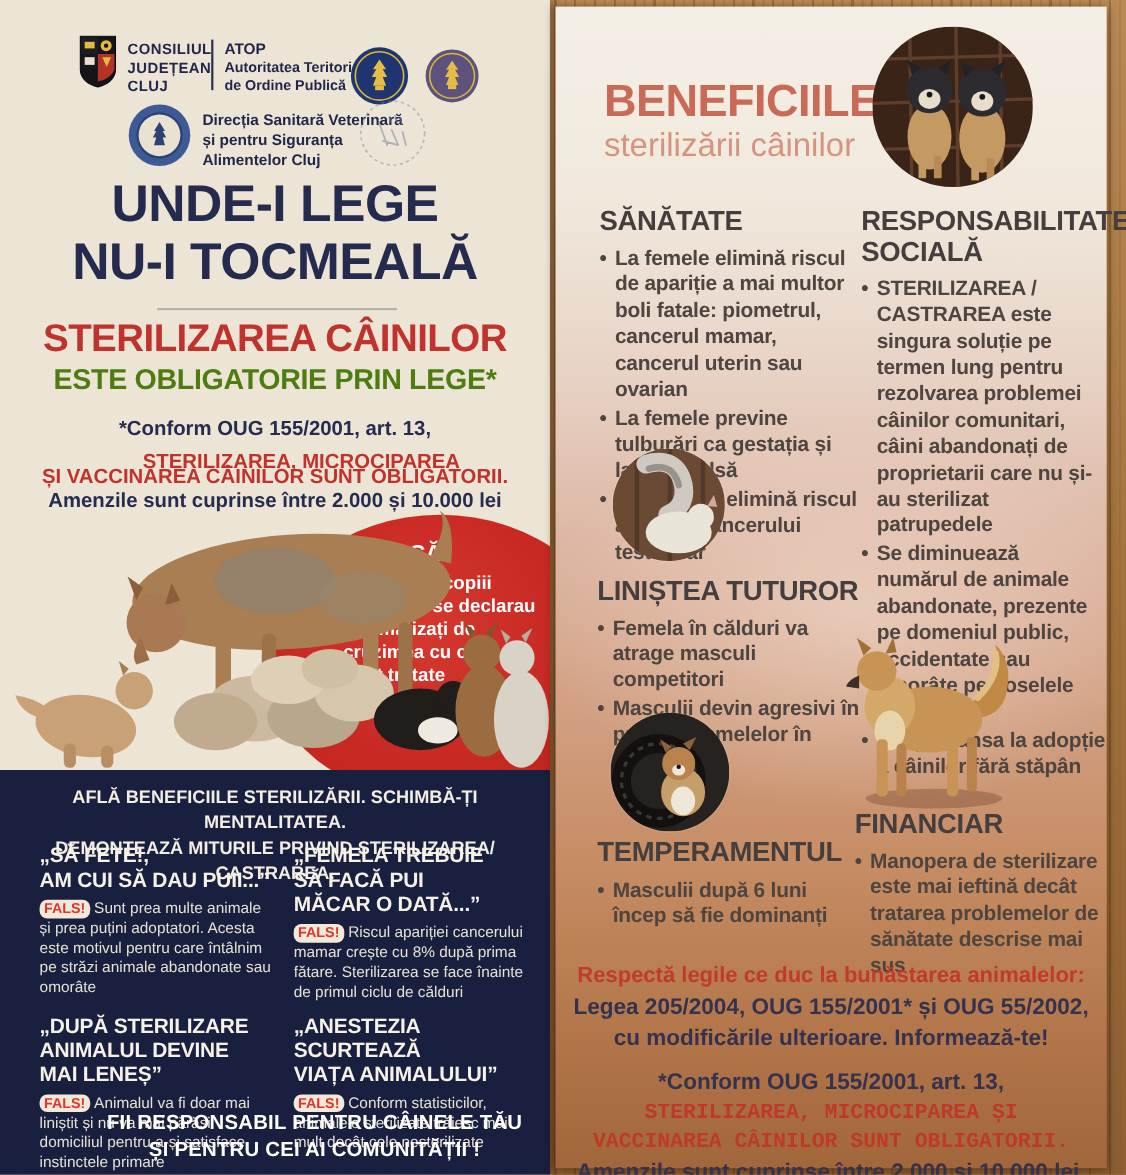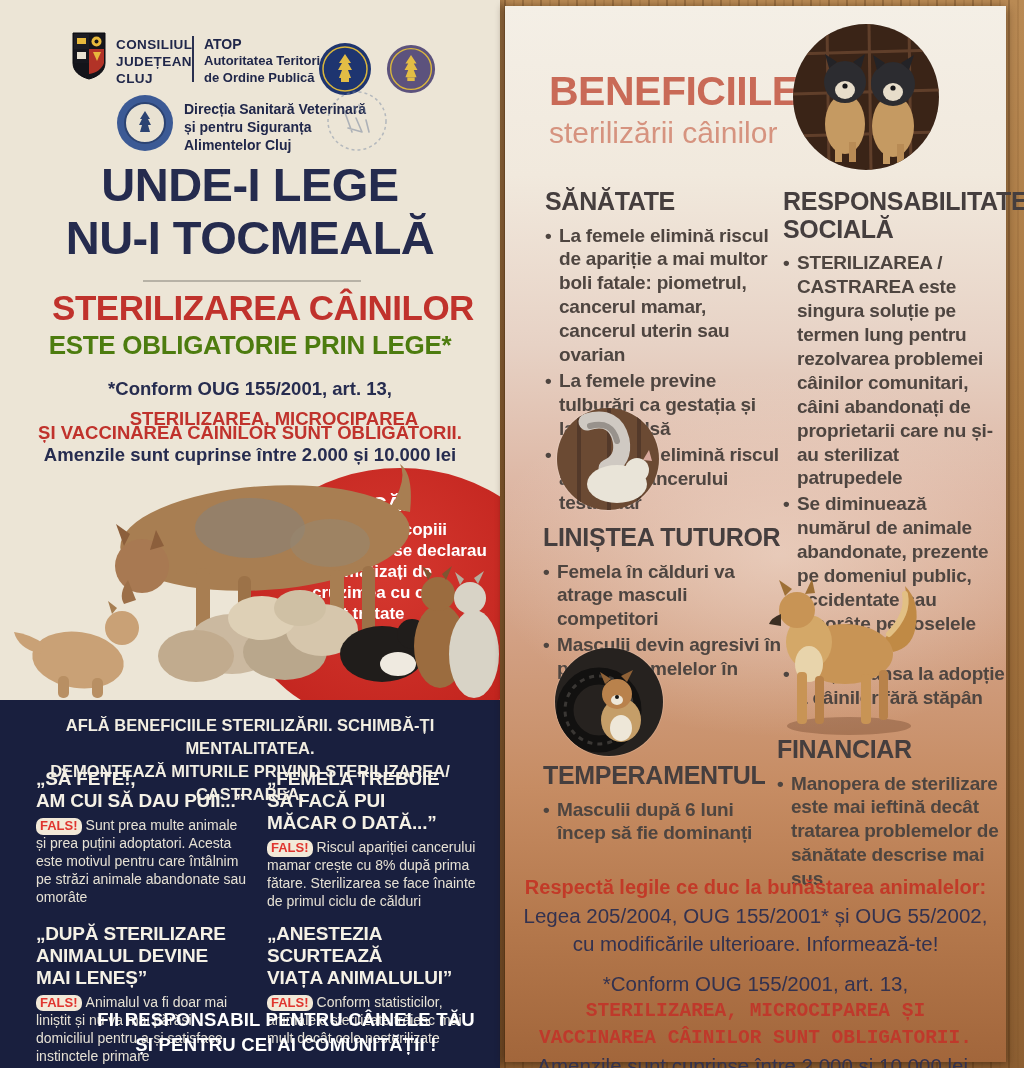--- a/index.html
+++ b/index.html
@@ -24,21 +24,21 @@
   .hdr-atop { position:absolute; left:204px; top:35px; color:#20274a; font-size:13px; line-height:1.3; font-weight:600; }
   .hdr-atop .t { font-weight:800; font-size:14px; }
   .emblem { position:absolute; }
   .hdr-guv { position:absolute; left:116px; top:94px; }
   .hdr-dsv { position:absolute; left:184px; top:100px; color:#20274a; font-size:14px; font-weight:700; line-height:1.3; }
   .hdr-stamp { position:absolute; left:326px; top:90px; opacity:.5; }
 
   .big-title { position:absolute; left:0; top:158px; width:500px; text-align:center;
     color:#252b4e; font-weight:800; font-size:47px; line-height:1.13; letter-spacing:-.5px; }
   .title-rule { position:absolute; left:143px; top:280px; width:218px; height:2px; background:#b7b2a6; }
-  .law1 { position:absolute; left:13px; top:288px; width:500px; text-align:center;
+  .law1 { position:absolute; left:0; top:288px; width:500px; text-align:center;
     color:#c0322c; font-weight:800; font-size:35px; letter-spacing:-.5px; }
   .law2 { position:absolute; left:0; top:330px; width:500px; text-align:center;
     color:#4d7c0f; font-weight:800; font-size:26px; letter-spacing:-.3px; }
   .foot { position:absolute; left:0; width:500px; text-align:center; font-weight:800; font-size:18.5px; }
   .foot.navy { color:#262c4f; } .foot.red { color:#c0322c; }
 
   .photo-area { position:absolute; left:0; top:458px; width:500px; height:242px; overflow:hidden; }
   .red-blob { position:absolute; left:240px; top:10px; width:320px; height:260px; border-radius:50%;
     background:radial-gradient(circle at 45% 40%, #d5382f 0%, #c3251f 70%, #b01e1a 100%); }
   .styai-h { position:absolute; left:312px; top:34px; color:#fff; font-weight:800; font-size:21px; }
@@ -69,21 +69,21 @@
   .r-sub { position:absolute; left:44px; top:110px; color:#d6937f; font-size:30px; font-weight:400; }
   .circ { position:absolute; border-radius:50%; overflow:hidden; box-shadow:0 0 0 1px rgba(255,255,255,.15); }
   .sec-h { color:#453e3e; font-weight:800; font-size:25px; line-height:1.1; letter-spacing:-.3px; margin-bottom:8px; }
   .sec { position:absolute; }
   .bullet { position:relative; padding-left:14px; color:#4e4540; font-weight:600; font-size:19px;
     line-height:1.26; margin-bottom:2px; letter-spacing:-.2px; }
   .bullet::before { content:"•"; position:absolute; left:0; top:0; }
 
   .legal { position:absolute; left:0; top:868px; width:501px; text-align:center; line-height:1.38; }
   .lg-red { color:#c23a28; font-weight:800; font-size:20px; }
-  .lg-navy { color:#33324f; font-weight:400; font-size:20.5px; }
+  .lg-navy { color:#33324f; font-weight:700; font-size:20.5px; }
   .lg-gap { height:12px; }
   .lg-red2 { color:#bf392b; font-weight:800; font-size:19.5px;font-family:Liberation Mono, monospace; }
 </style>
 </head>
 <body>
 
 <div class="wood"></div>
 
 <div class="panel-left">
 

